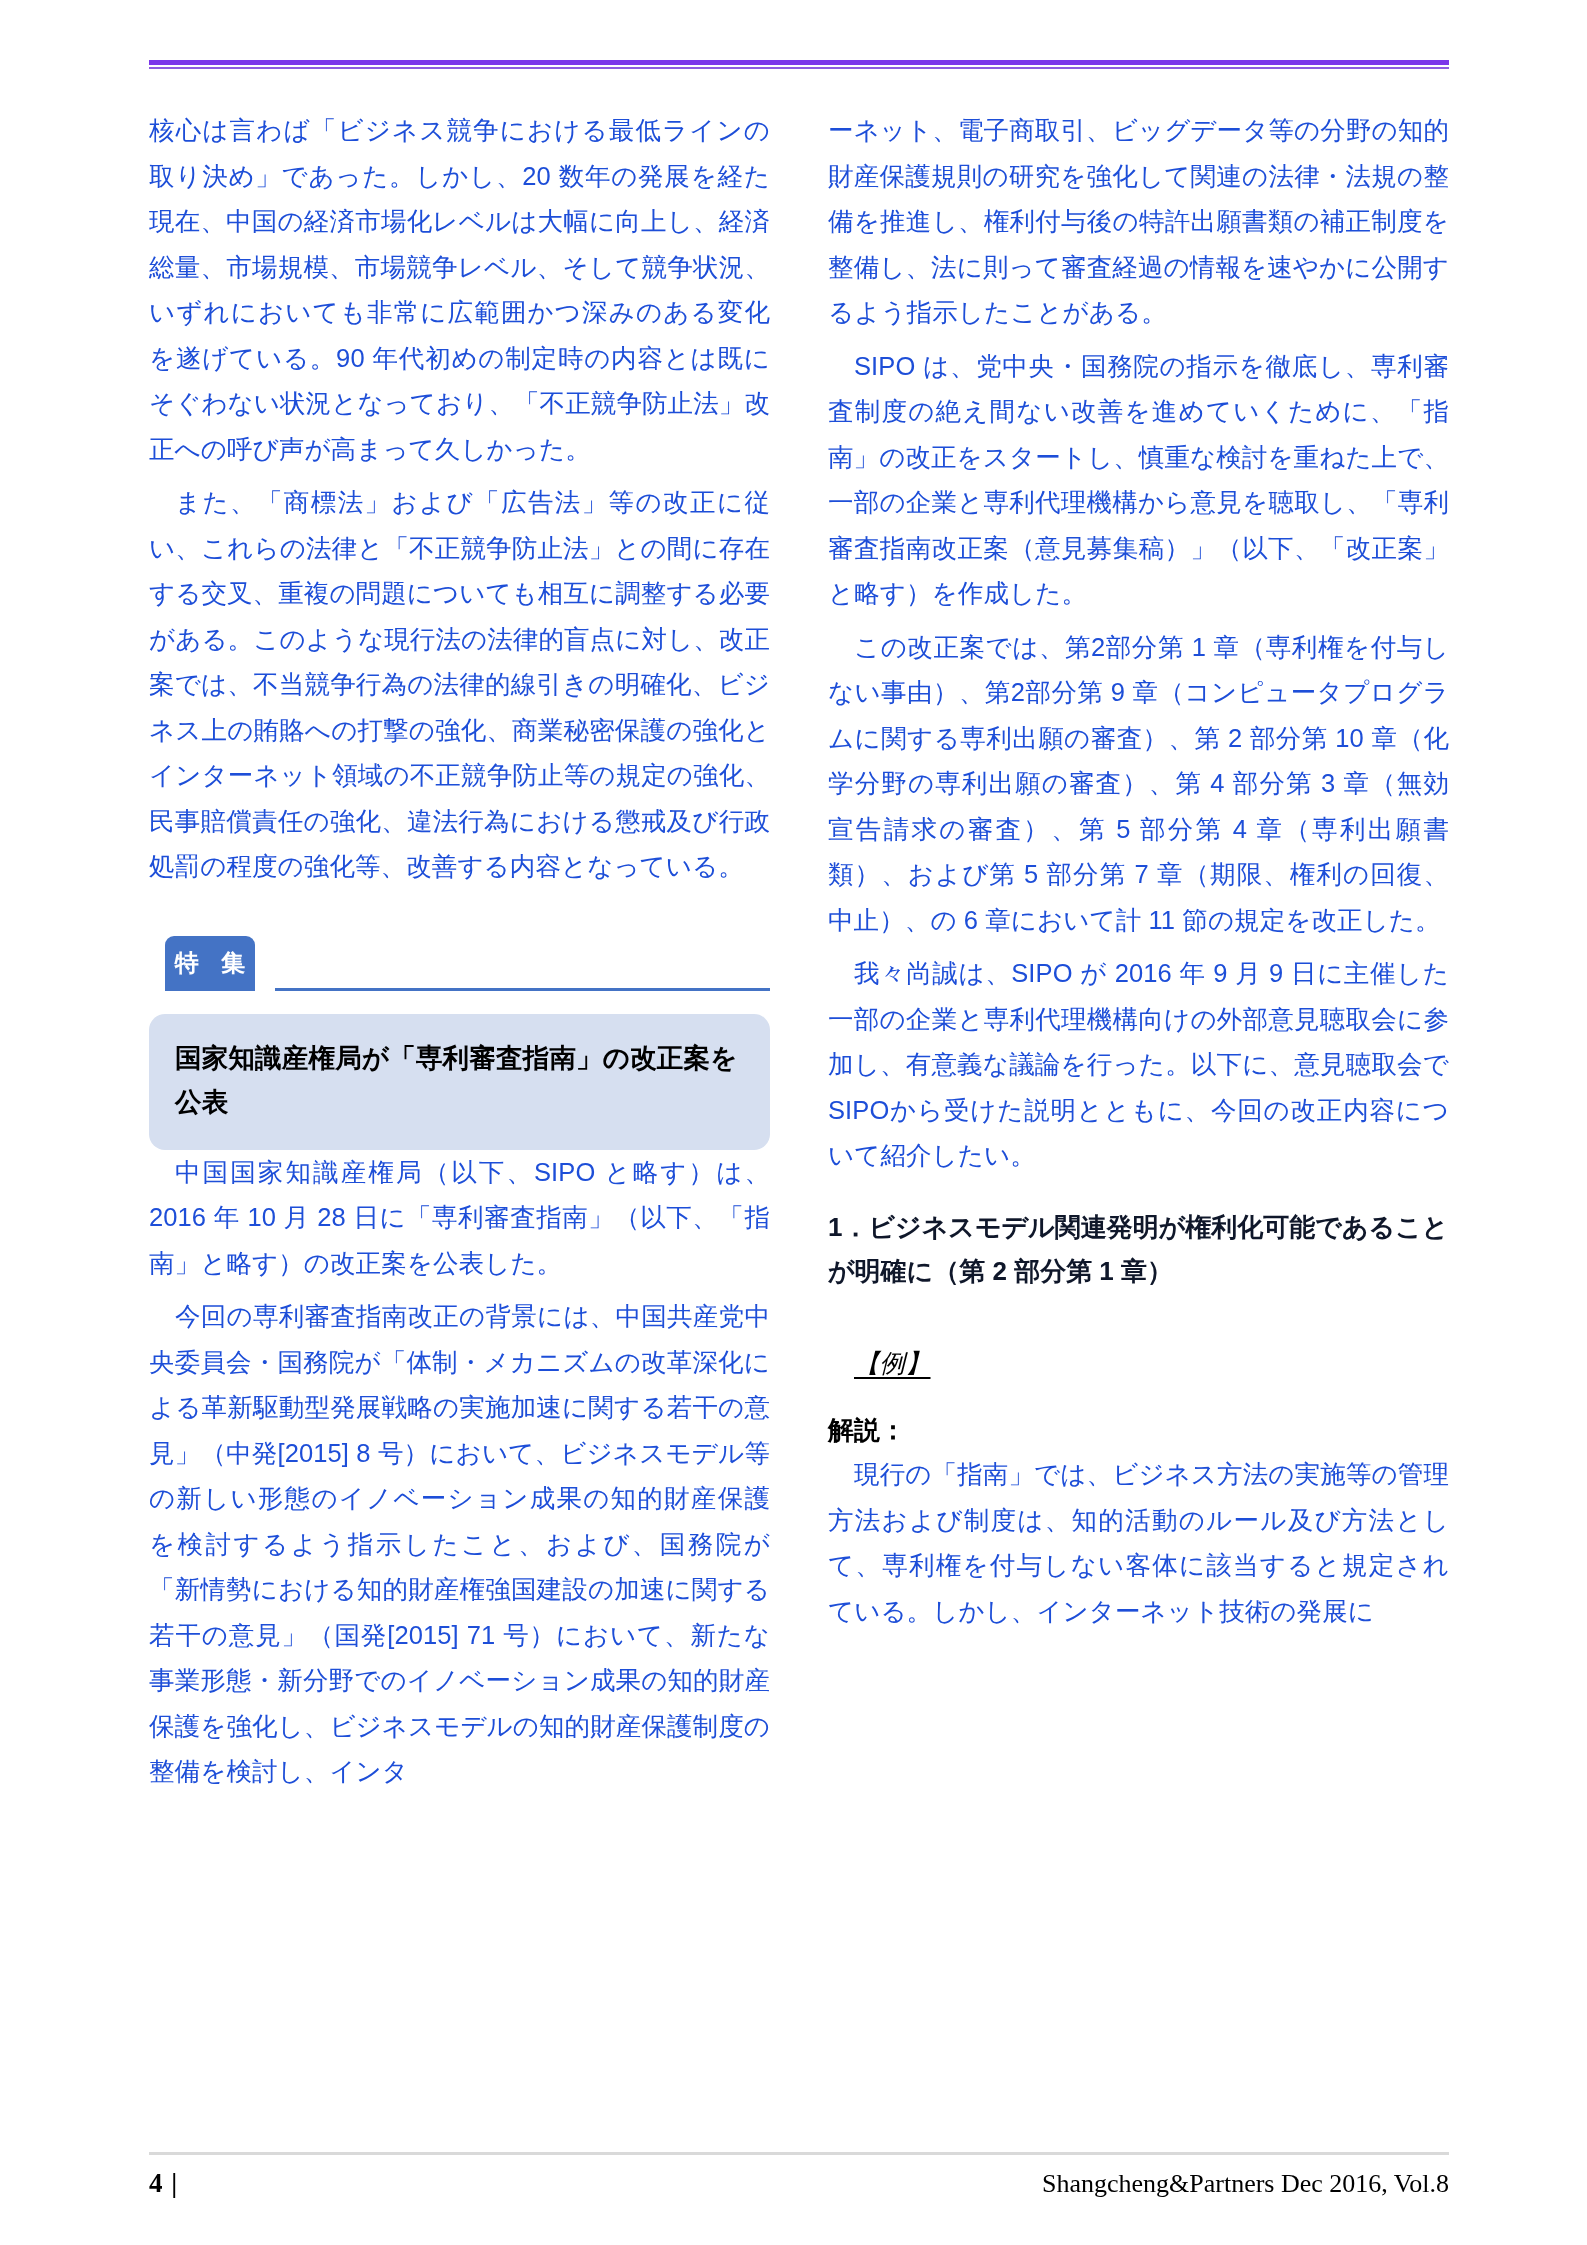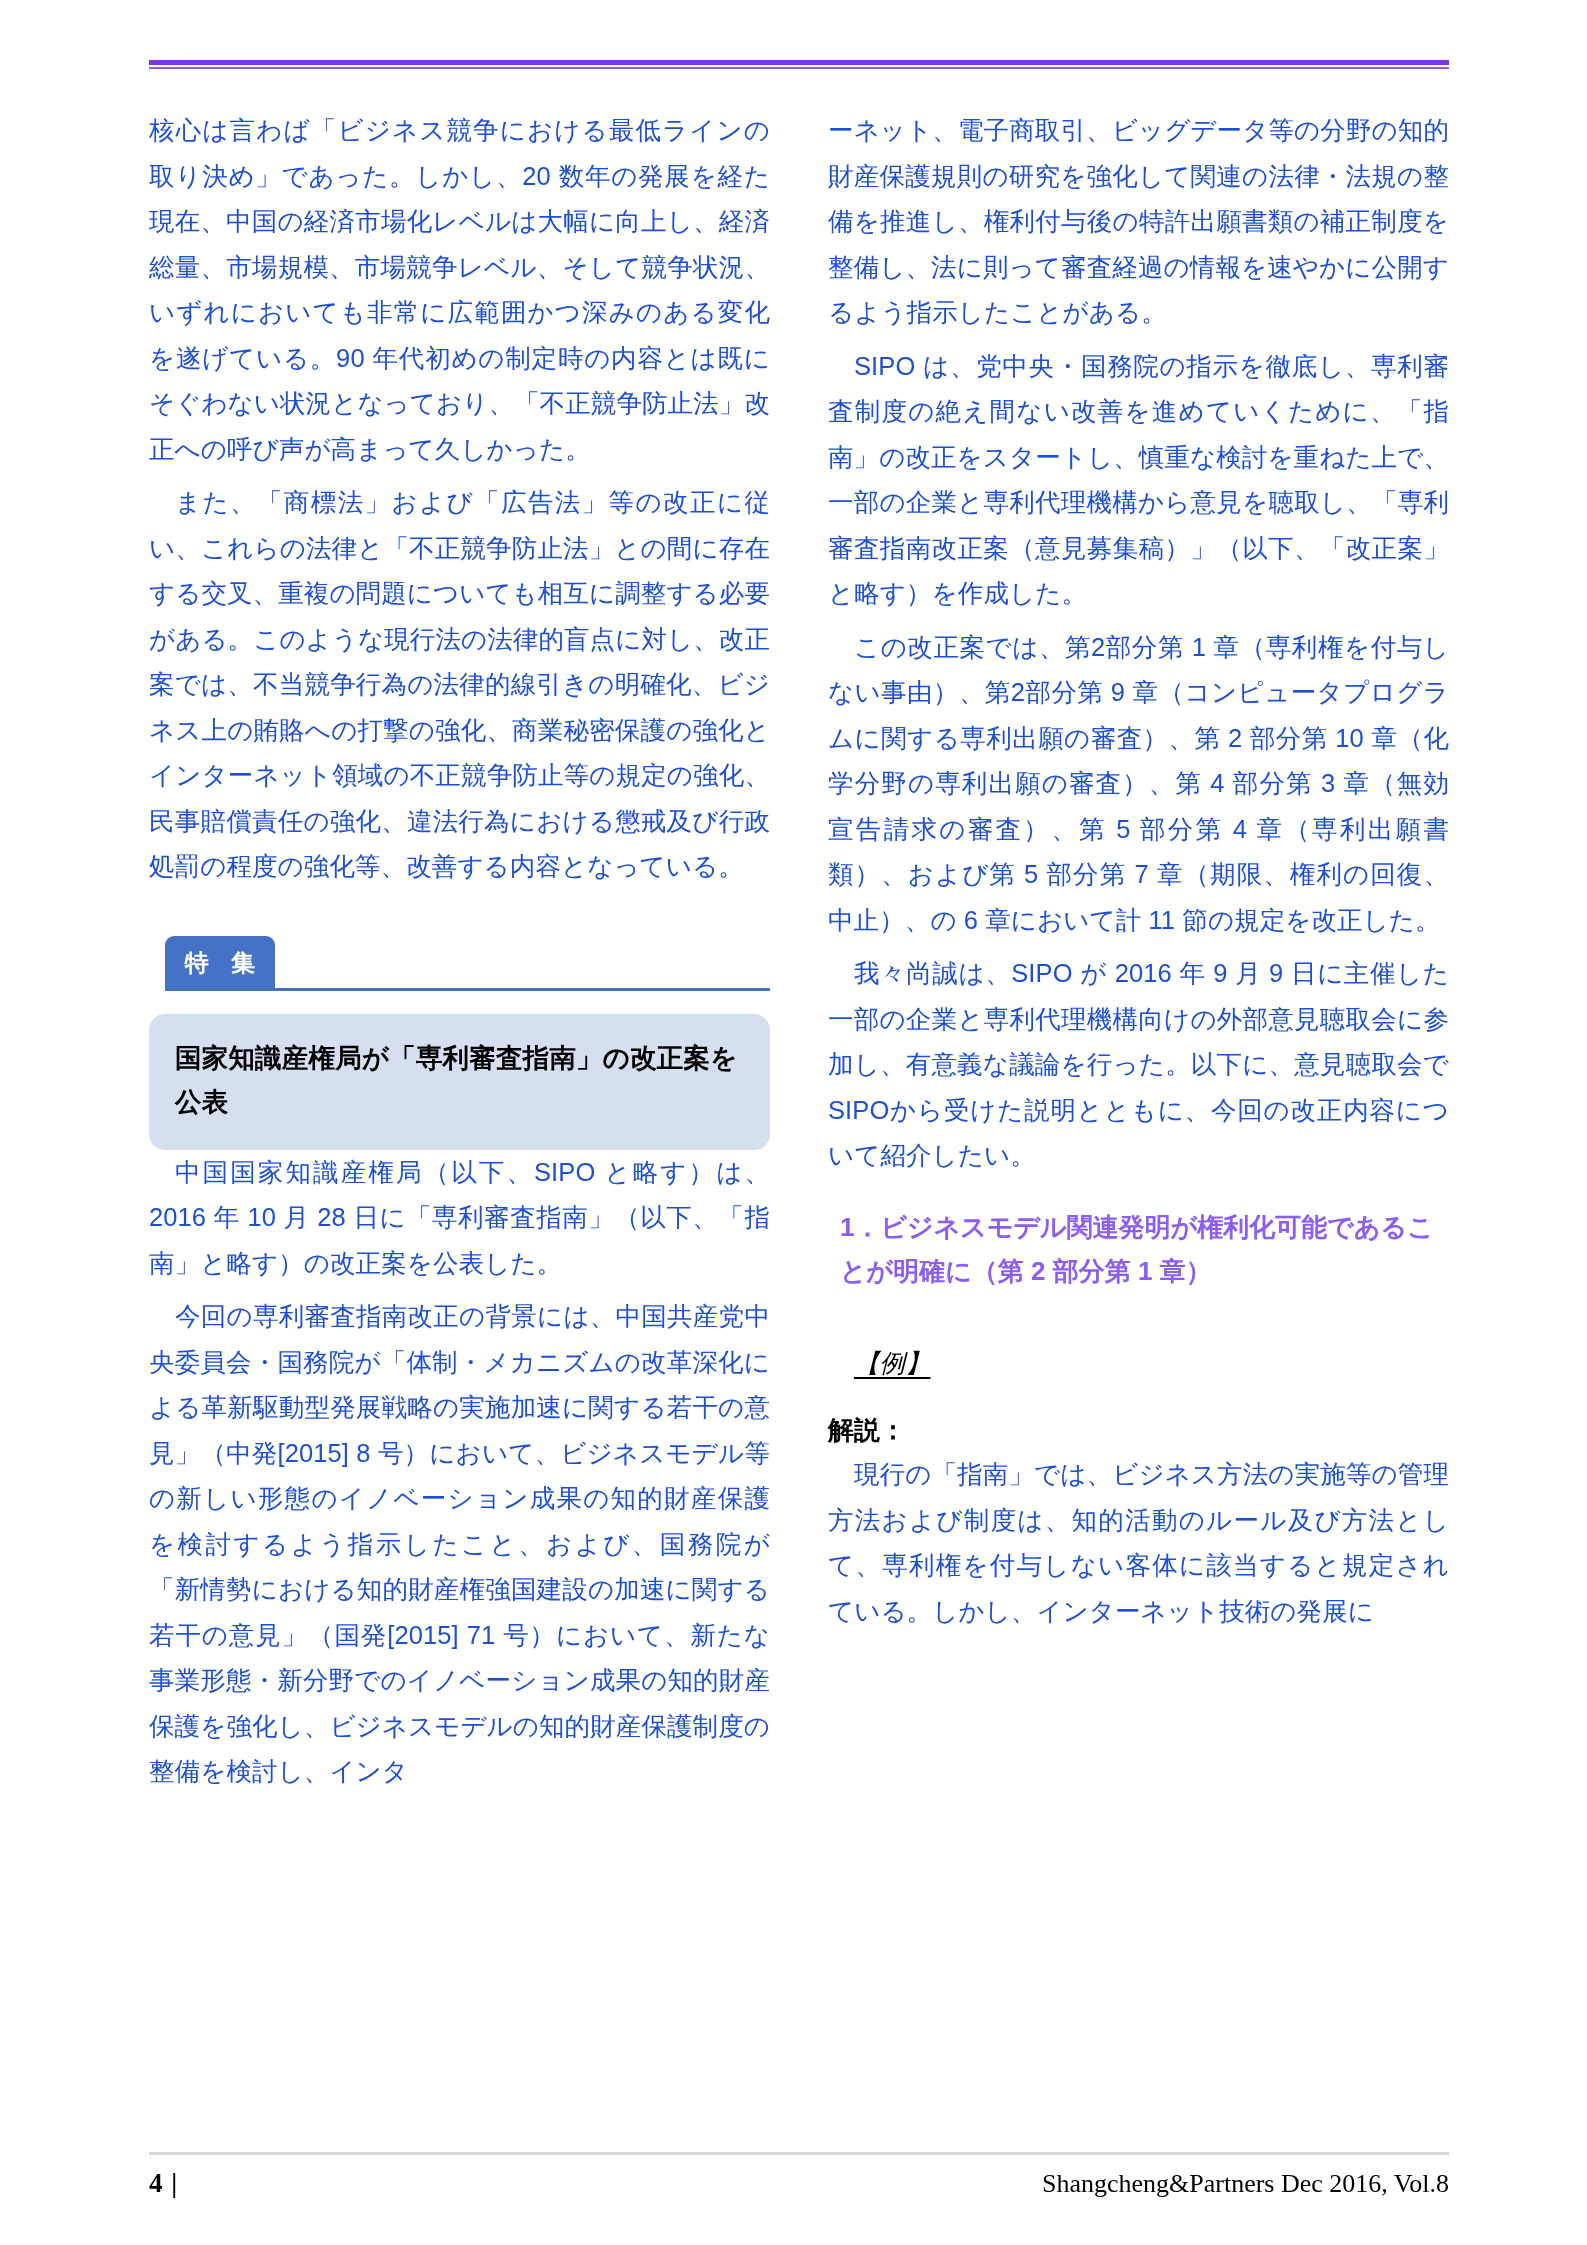--- a/index.html
+++ b/index.html
@@ -77,21 +77,21 @@
   
   .feature-head {
     position: relative;
     margin-top: 46px;
     height: 66px;
   }
   .feature-badge {
     position: absolute;
     left: 16px;
     top: 0;
-    width: 110px;
+    width: 90px;
     height: 55px;
     background: #4473c5;
     border-radius: 9px 9px 0 0;
     color: #ffffff;
     font-size: 24px;
     font-weight: bold;
     letter-spacing: 8px;
     text-indent: 8px;
     display: flex;
     align-items: center;
@@ -122,25 +122,25 @@
     color: #000000;
     letter-spacing: 0.2px;
   }
 
   .after-card {
     margin-top: 30px;
   }
 
   
   .num-heading {
-    margin: 26px 0 0 12px;
+    margin: 26px 0 0 0;
     font-size: 26px;
     line-height: 44px;
     font-weight: bold;
-    color: #8b5cf6;
+    color: #0f172a;
     text-indent: 0;
   }
 
   
   .example-label {
     margin: 26px 0 0 0;
     font-size: 25.5px;
     line-height: 45.5px;
     font-style: italic;
     text-decoration: underline;

